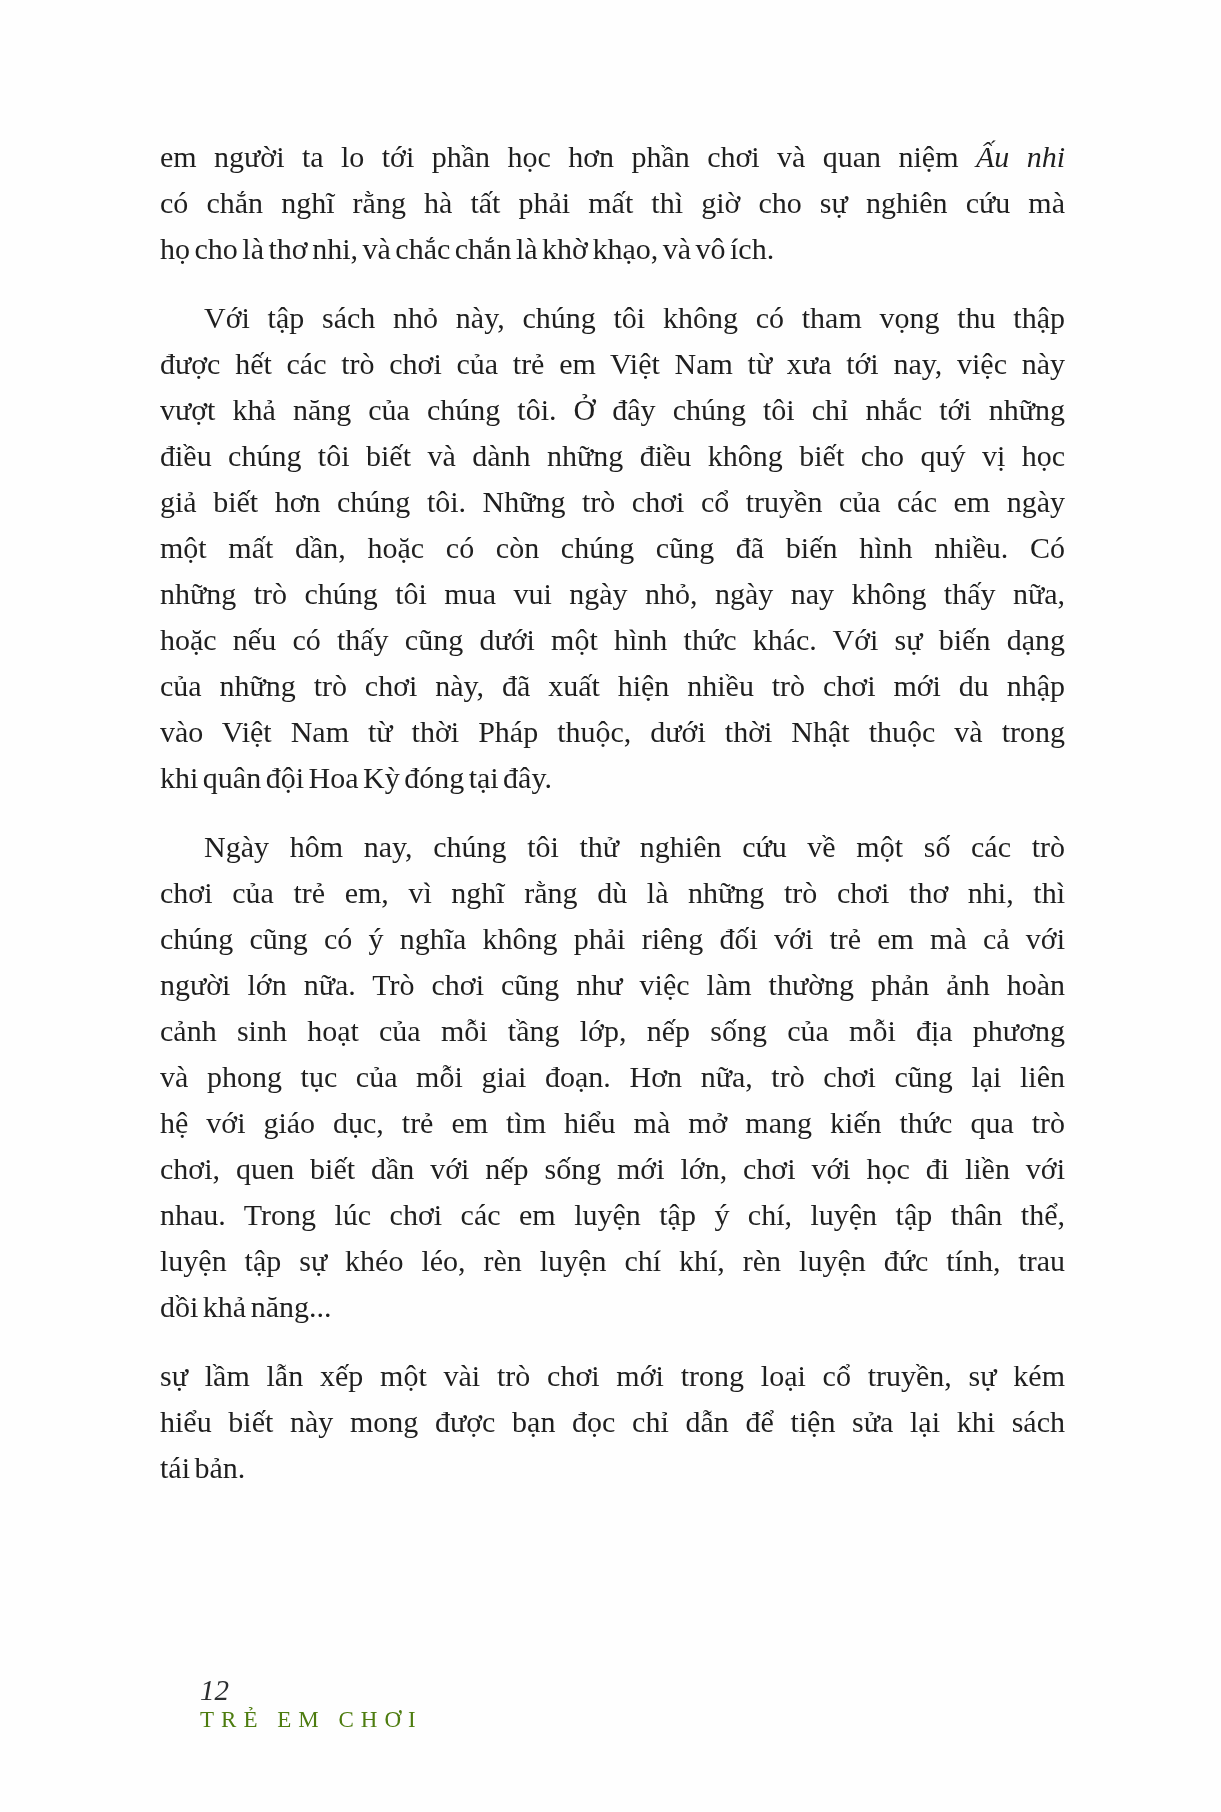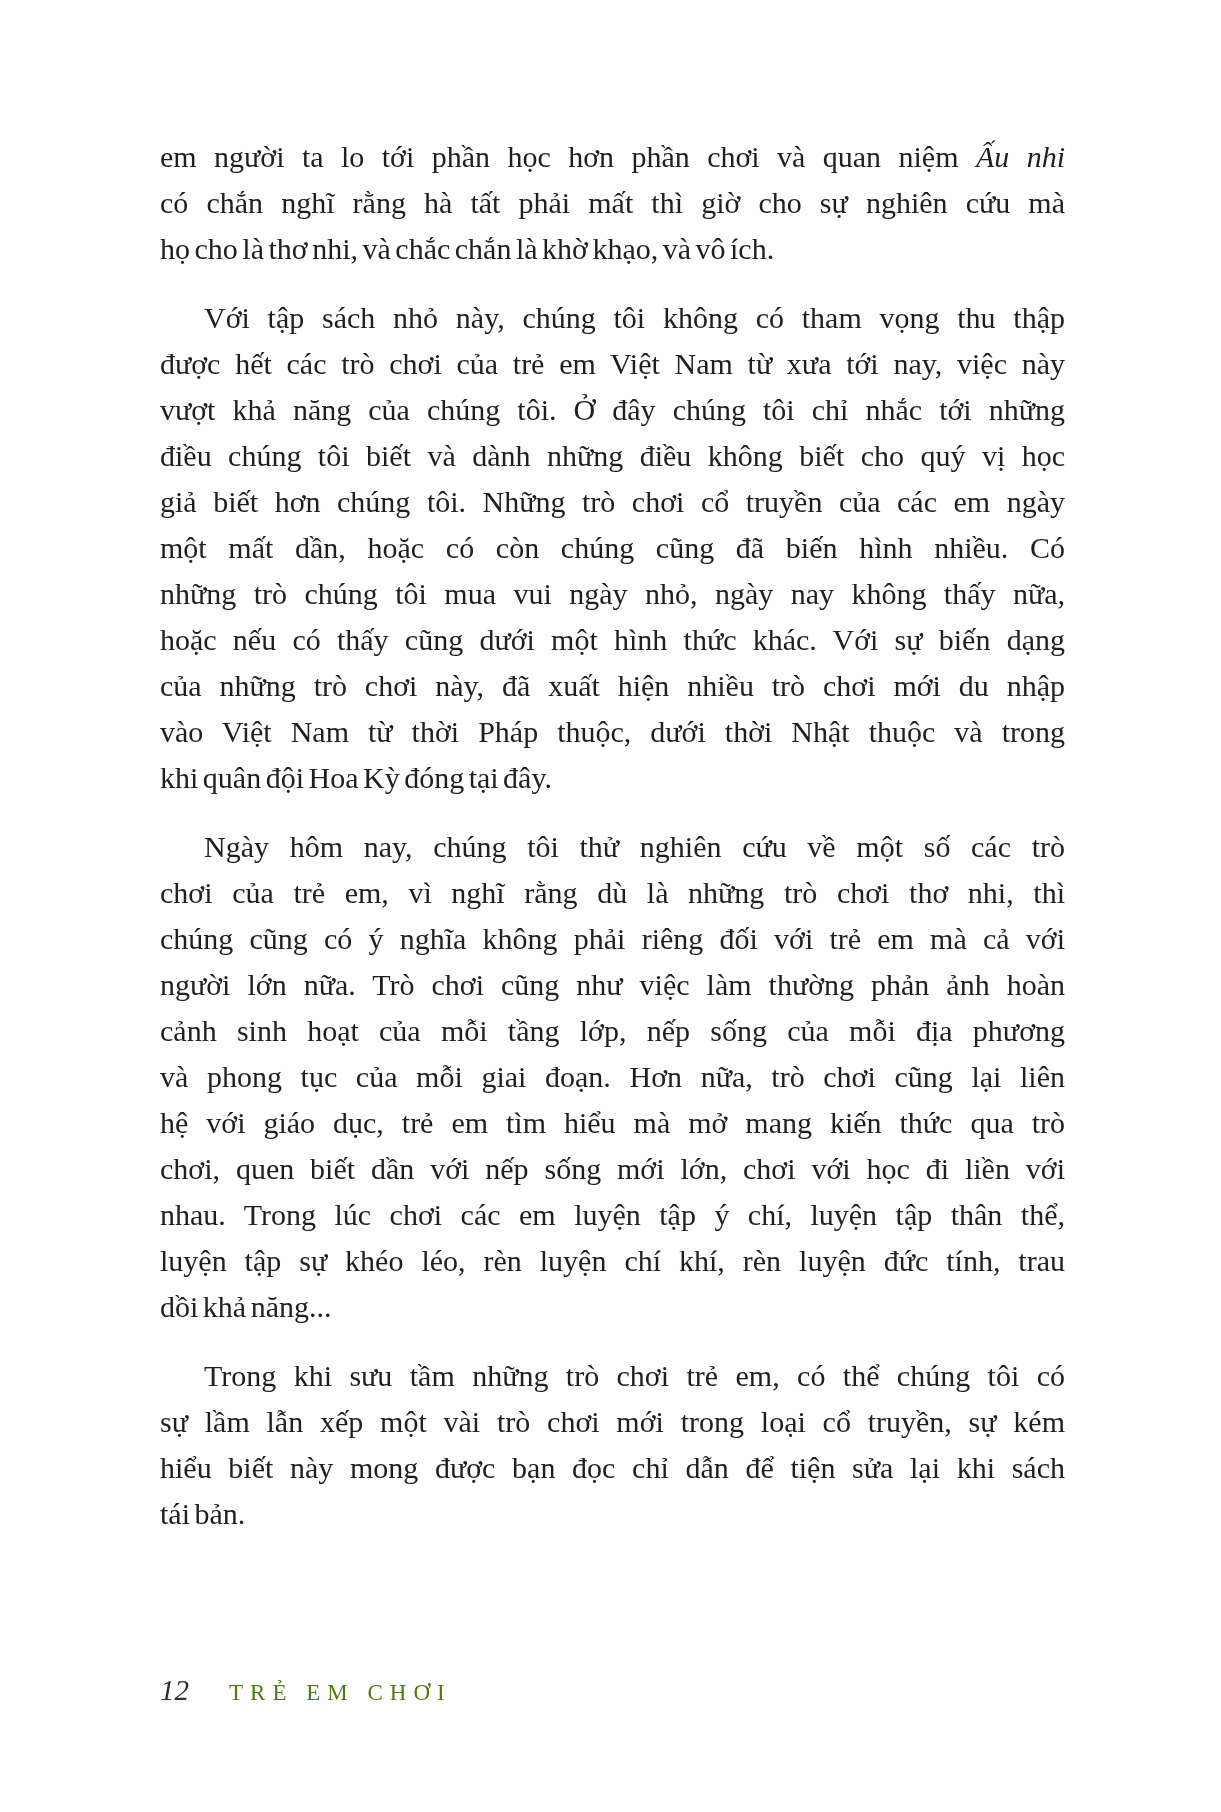--- a/index.html
+++ b/index.html
@@ -41,20 +41,21 @@
   }
   .it {
     font-style: italic;
   }
   .footer {
     position: absolute;
     left: 160px;
     top: 1674px;
     display: flex;
     align-items: baseline;
+    flex-direction: column;
   }
   .page-number {
     font-style: italic;
     font-size: 29px;
     color: #2b2e30;
   }
   .running-title {
     margin-left: 40px;
     font-size: 23px;
     letter-spacing: 7px;
@@ -92,21 +93,20 @@
         <div class="line"><span>người lớn nữa. Trò chơi cũng như việc làm thường phản ảnh hoàn</span></div>
         <div class="line"><span>cảnh sinh hoạt của mỗi tầng lớp, nếp sống của mỗi địa phương</span></div>
         <div class="line"><span>và phong tục của mỗi giai đoạn. Hơn nữa, trò chơi cũng lại liên</span></div>
         <div class="line"><span>hệ với giáo dục, trẻ em tìm hiểu mà mở mang kiến thức qua trò</span></div>
         <div class="line"><span>chơi, quen biết dần với nếp sống mới lớn, chơi với học đi liền với</span></div>
         <div class="line"><span>nhau. Trong lúc chơi các em luyện tập ý chí, luyện tập thân thể,</span></div>
         <div class="line"><span>luyện tập sự khéo léo, rèn luyện chí khí, rèn luyện đức tính, trau</span></div>
         <div class="line last"><span>dồi khả năng...</span></div>
       </div>
       <div class="para">
-        <div class="line indented"><span>Trong khi sưu tầm những trò chơi trẻ em, có thể chúng tôi có</span></div>
         <div class="line"><span>sự lầm lẫn xếp một vài trò chơi mới trong loại cổ truyền, sự kém</span></div>
         <div class="line"><span>hiểu biết này mong được bạn đọc chỉ dẫn để tiện sửa lại khi sách</span></div>
         <div class="line last"><span>tái bản.</span></div>
       </div>
     </div>
 
   <div class="footer">
     <span class="page-number">12</span>
     <span class="running-title">TRẺ EM CHƠI</span>
   </div>

